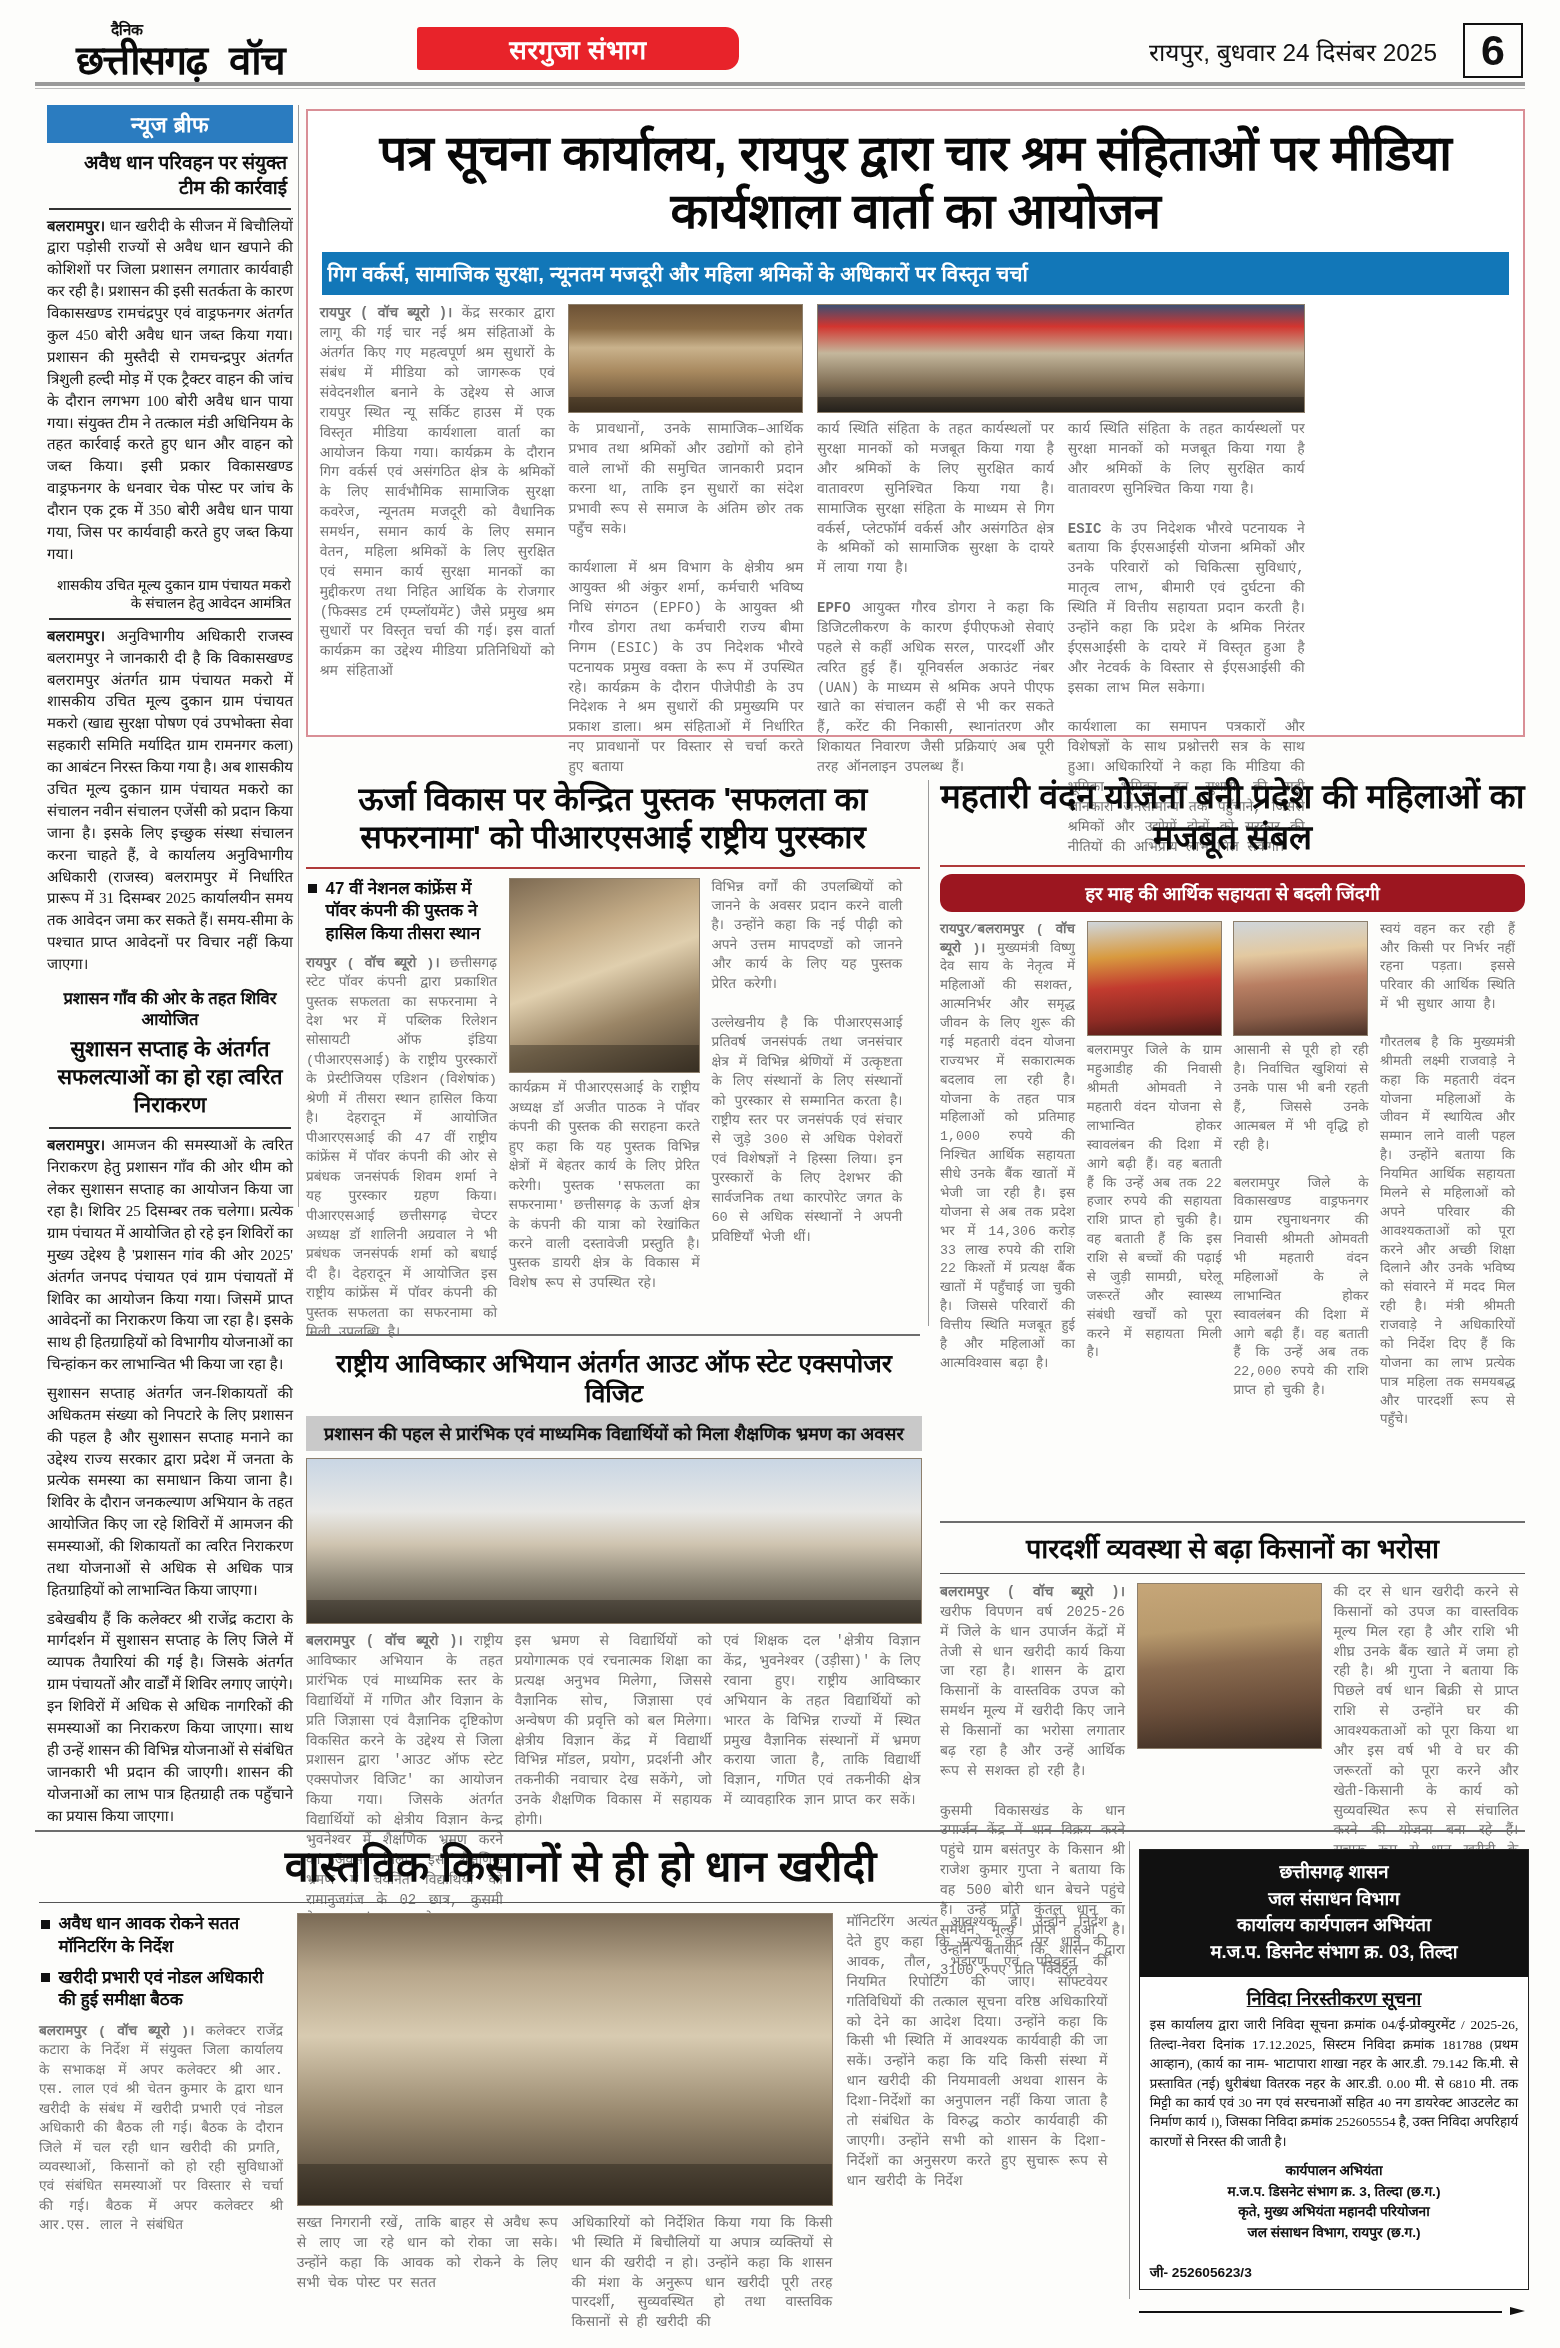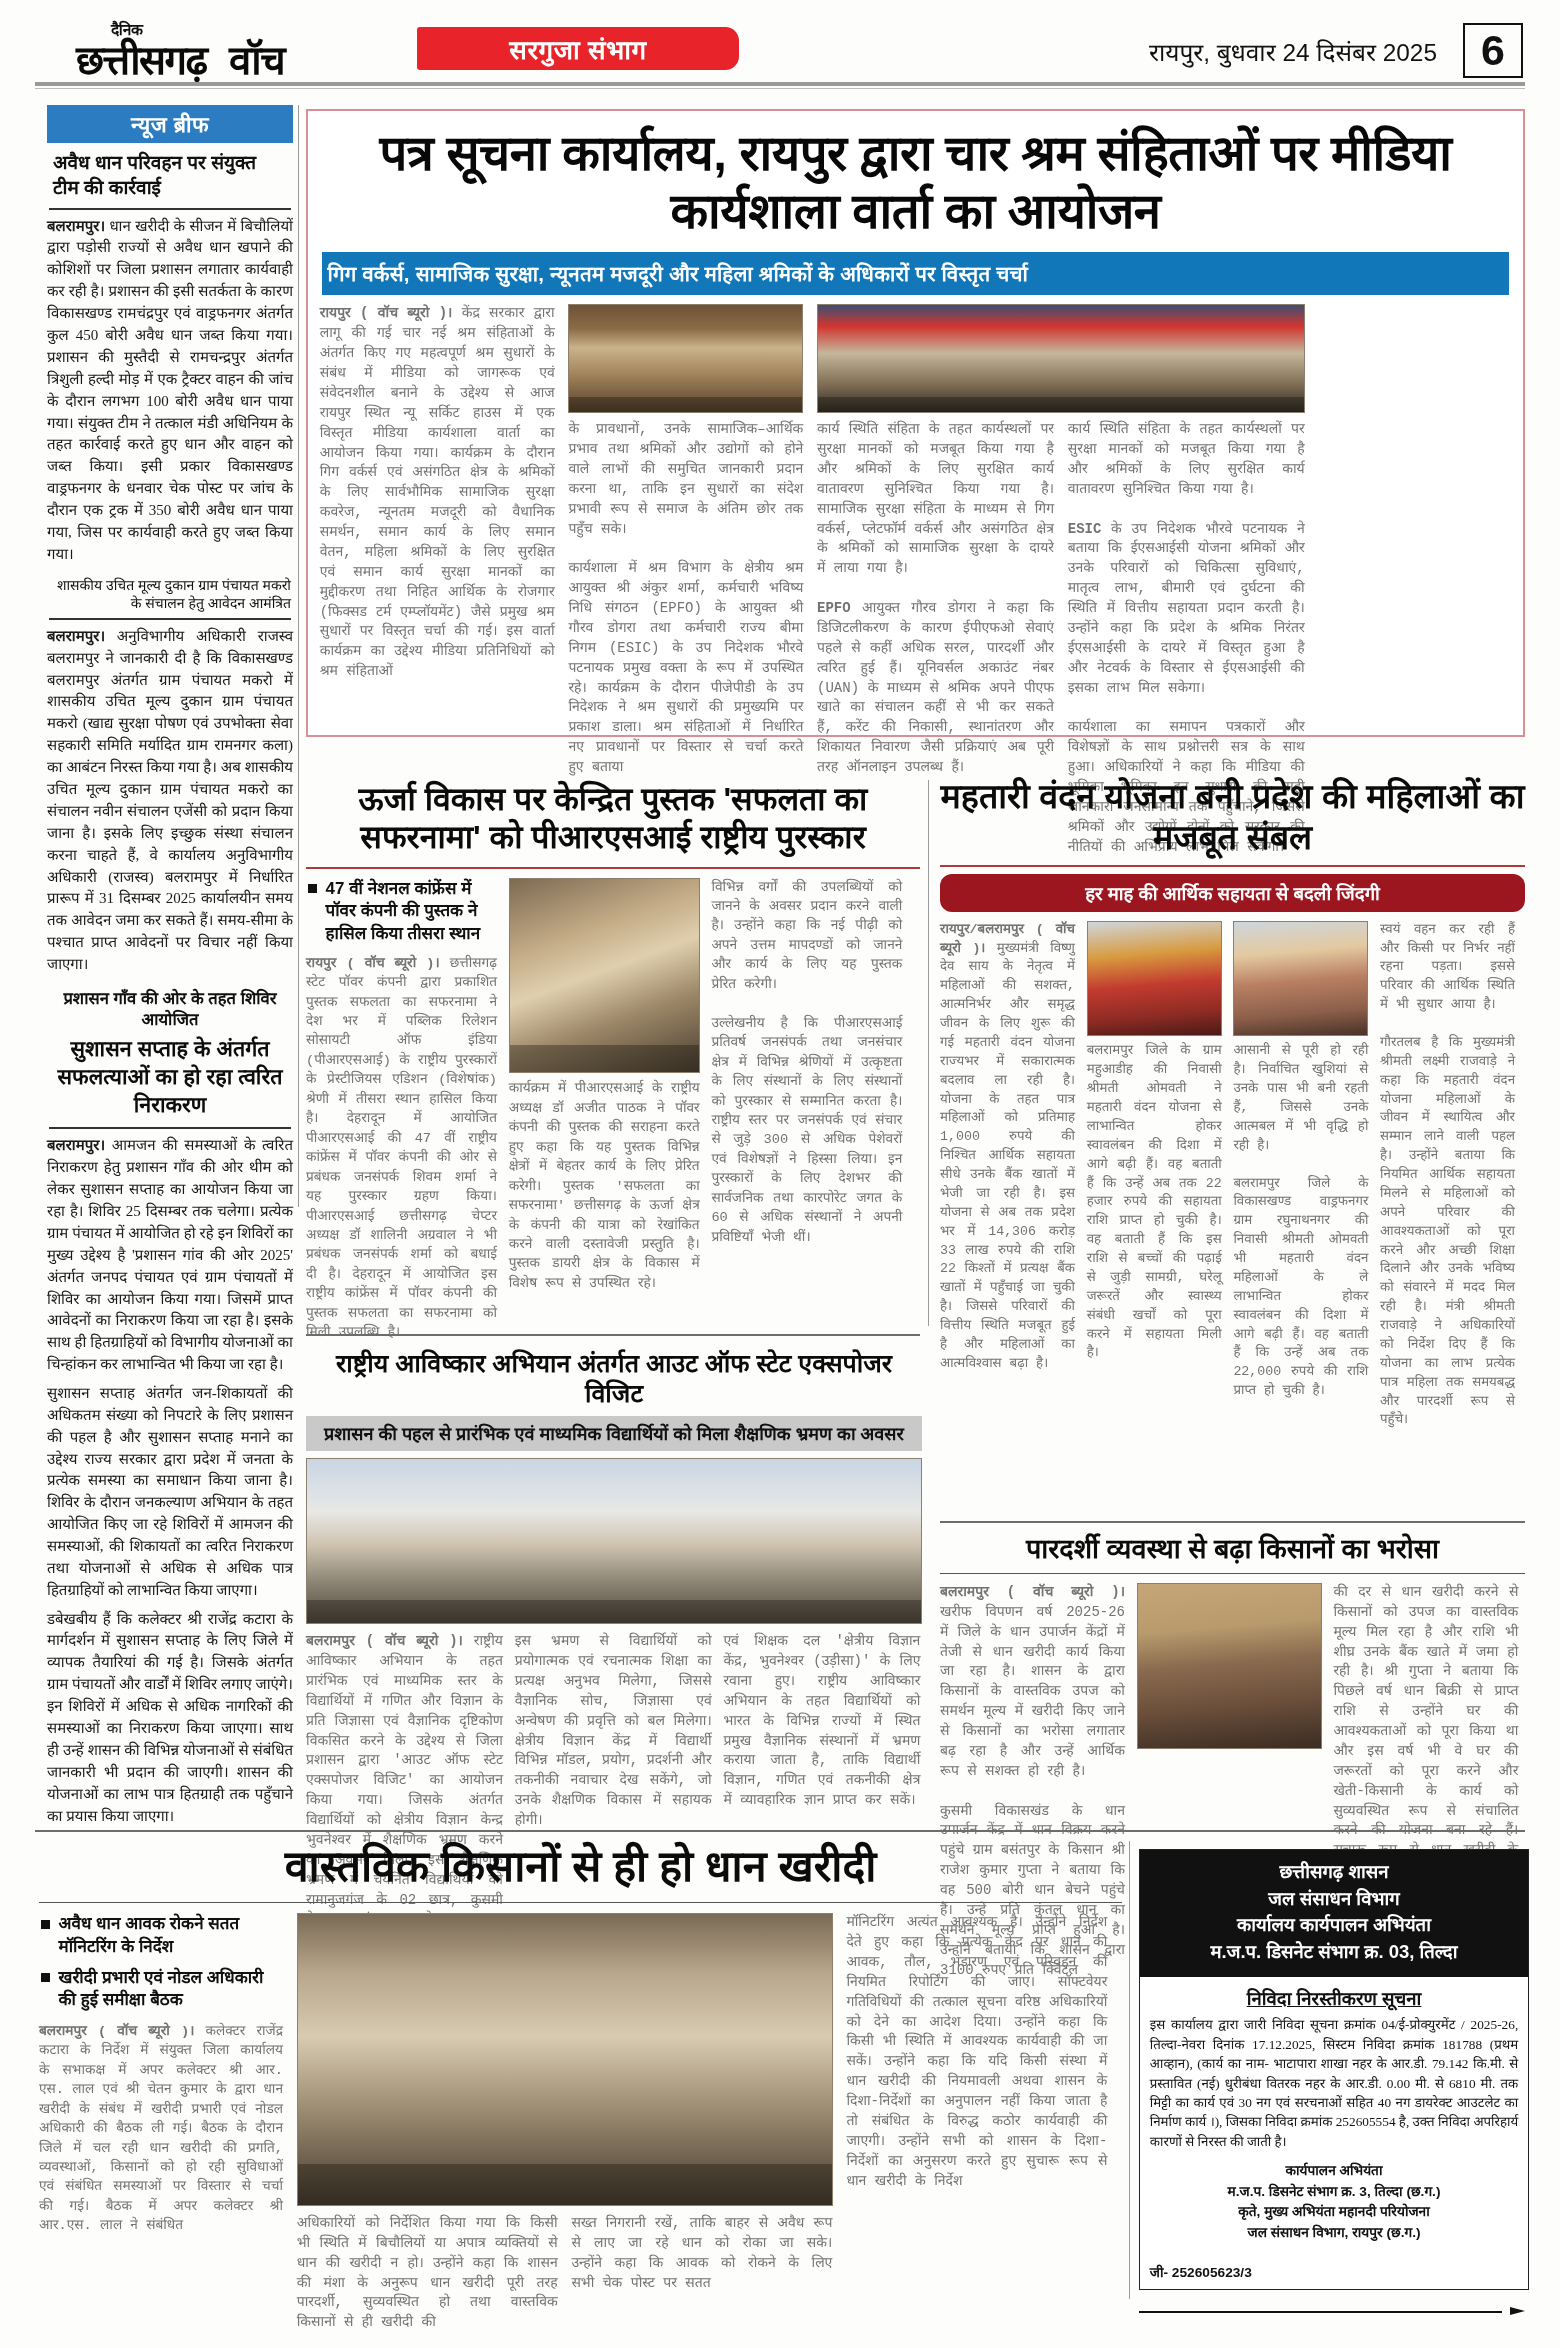--- a/index.html
+++ b/index.html
@@ -82,21 +82,21 @@
   .brief-head {
     background: #2b7cc0; color: #fff;
     font-family: "Liberation Sans", sans-serif;
     font-size: 21.5px; font-weight: bold;
     text-align: center; padding: 3.9px 0 4.9px;
     letter-spacing: 0.5px;
   }
   .brief-title {
     font-family: "Liberation Sans", sans-serif;
     font-size: 19px; font-weight: bold; line-height: 1.32;
-    text-align: left; padding: 6.8px 5.9px 5.9px;
+    text-align: right; padding: 6.8px 5.9px 5.9px;
     color: #111;
   }
   .brief-sep {
     height: 2px; background: #333; margin: 2px 2px 5.9px;
   }
   .brief-body {
     font-family: "Liberation Serif", serif;
     font-size: 15px; line-height: 1.46;
     text-align: justify; color: #1a1a1a;
     hyphens: auto;
@@ -409,22 +409,22 @@
       <div style="width:244px">
         <div class="bullet-line">अवैध धान आवक रोकने सतत मॉनिटरिंग के निर्देश</div>
         <div class="bullet-line">खरीदी प्रभारी एवं नोडल अधिकारी की हुई समीक्षा बैठक</div>
         <div class="col-text" style="font-size:13.7px;margin-top:9.8px"><b>बलरामपुर ( वॉच ब्यूरो )।</b> कलेक्टर राजेंद्र कटारा के निर्देश में संयुक्त जिला कार्यालय के सभाकक्ष में अपर कलेक्टर श्री आर. एस. लाल एवं श्री चेतन कुमार के द्वारा धान खरीदी के संबंध में खरीदी प्रभारी एवं नोडल अधिकारी की बैठक ली गई। बैठक के दौरान जिले में चल रही धान खरीदी की प्रगति, व्यवस्थाओं, किसानों को हो रही सुविधाओं एवं संबंधित समस्याओं पर विस्तार से चर्चा की गई। बैठक में अपर कलेक्टर श्री आर.एस. लाल ने संबंधित</div>
       </div>
       <div style="width:536px">
         <div class="photo ph-meeting" style="height:293px;width:100%">
           <div class="photo-caption-bar"></div>
         </div>
         <div style="display:flex;gap:13.7px;margin-top:7.8px">
+          <div style="width:261px" class="col-text">सख्त निगरानी रखें, ताकि बाहर से अवैध रूप से लाए जा रहे धान को रोका जा सके। उन्होंने कहा कि आवक को रोकने के लिए सभी चेक पोस्ट पर सतत</div>
           <div style="width:261px" class="col-text" style2="">अधिकारियों को निर्देशित किया गया कि किसी भी स्थिति में बिचौलियों या अपात्र व्यक्तियों से धान की खरीदी न हो। उन्होंने कहा कि शासन की मंशा के अनुरूप धान खरीदी पूरी तरह पारदर्शी, सुव्यवस्थित हो तथा वास्तविक किसानों से ही खरीदी की</div>
-          <div style="width:261px" class="col-text">सख्त निगरानी रखें, ताकि बाहर से अवैध रूप से लाए जा रहे धान को रोका जा सके। उन्होंने कहा कि आवक को रोकने के लिए सभी चेक पोस्ट पर सतत</div>
         </div>
       </div>
       <div style="width:261px" class="col-text">मॉनिटरिंग अत्यंत आवश्यक है। उन्होंने निर्देश देते हुए कहा कि प्रत्येक केंद्र पर धान की आवक, तौल, भंडारण एवं परिवहन की नियमित रिपोर्टिंग की जाए। सॉफ्टवेयर गतिविधियों की तत्काल सूचना वरिष्ठ अधिकारियों को देने का आदेश दिया। उन्होंने कहा कि किसी भी स्थिति में आवश्यक कार्यवाही की जा सकें। उन्होंने कहा कि यदि किसी संस्था में धान खरीदी की नियमावली अथवा शासन के दिशा-निर्देशों का अनुपालन नहीं किया जाता है तो संबंधित के विरुद्ध कठोर कार्यवाही की जाएगी। उन्होंने सभी को शासन के दिशा-निर्देशों का अनुसरण करते हुए सुचारू रूप से धान खरीदी के निर्देश</div>
     </div>
   </div>
 
   <div class="vrule" style="left:1129px; top:1841px; height:458px;"></div>
 
   <div class="tender">
     <div class="tender-head">

